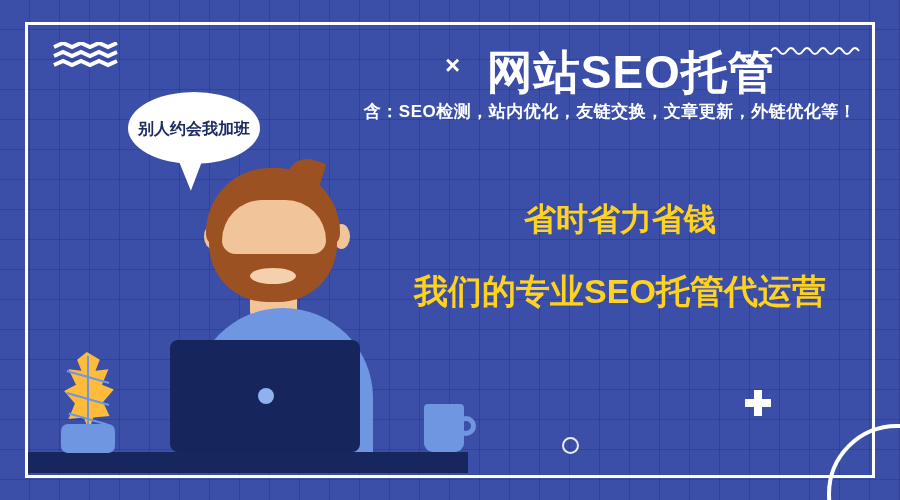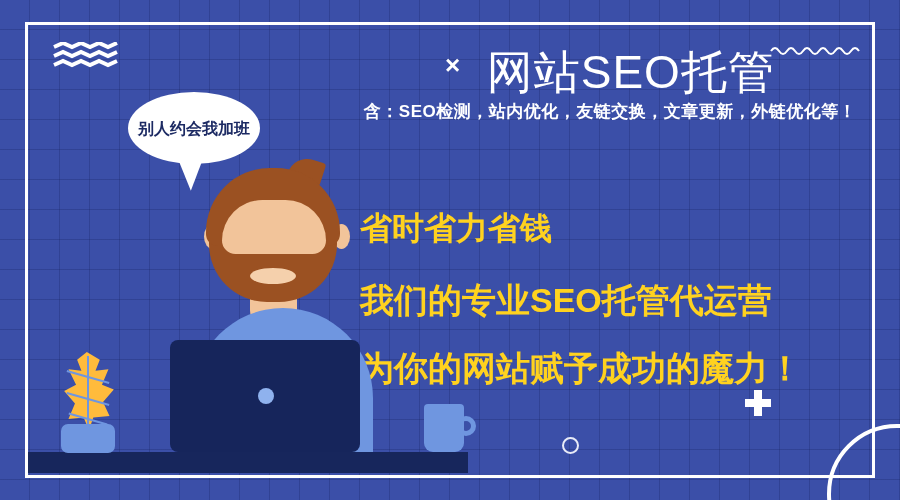--- a/index.html
+++ b/index.html
@@ -48,32 +48,32 @@
   }
 
   
   #headline { position:absolute; left:330px; top:44px; width:560px; text-align:center; }
   #x-mark {
     display:inline-block; vertical-align:14px;
     color:#ffffff; font-size:26px; font-weight:bold; margin-right:10px;
   }
   #main-title {
     display:inline-block;
-    color:#ffffff; font-size:46px; font-weight:normal; letter-spacing:1px;
+    color:#ffffff; font-size:46px; font-weight:bold; letter-spacing:1px;
     line-height:56px;
     padding-left:12px;
   }
   #sub-title {
     color:#ffffff; font-size:17px; font-weight:bold;
     letter-spacing:0.5px; white-space:nowrap;
   }
 
   
   #slogans {
-    position:absolute; left:360px; top:205px; width:520px; 
+    position:absolute; left:360px; top:196px; width:520px; text-align:center;
   }
   .slogan {
     color:#ffd21f; font-weight:bold; white-space:nowrap;
   }
   #slogan-1 { font-size:32px; line-height:46px; }
   #slogan-2 { font-size:34px; line-height:46px; margin-top:26px; }
   #slogan-3 { font-size:34px; line-height:46px; margin-top:22px; }
 
   
   #speech-bubble {
@@ -212,21 +212,20 @@
 
   <div id="headline">
     <span id="x-mark">×</span>
     <span id="main-title">网站SEO托管</span>
     <div id="sub-title">含：SEO检测，站内优化，友链交换，文章更新，外链优化等！</div>
   </div>
 
   <div id="slogans">
     <div class="slogan" id="slogan-1">省时省力省钱</div>
     <div class="slogan" id="slogan-2">我们的专业SEO托管代运营</div>
-    <div class="slogan" id="slogan-3">为你的网站赋予成功的魔力！</div>
   </div>
 
   <div id="bubble-tail"></div>
   <div id="speech-bubble">
     <div class="line">别人约会</div>
     <div class="line">我加班</div>
   </div>
 
   <div id="illustration">
     <div id="ear-left" class="ear"></div>

